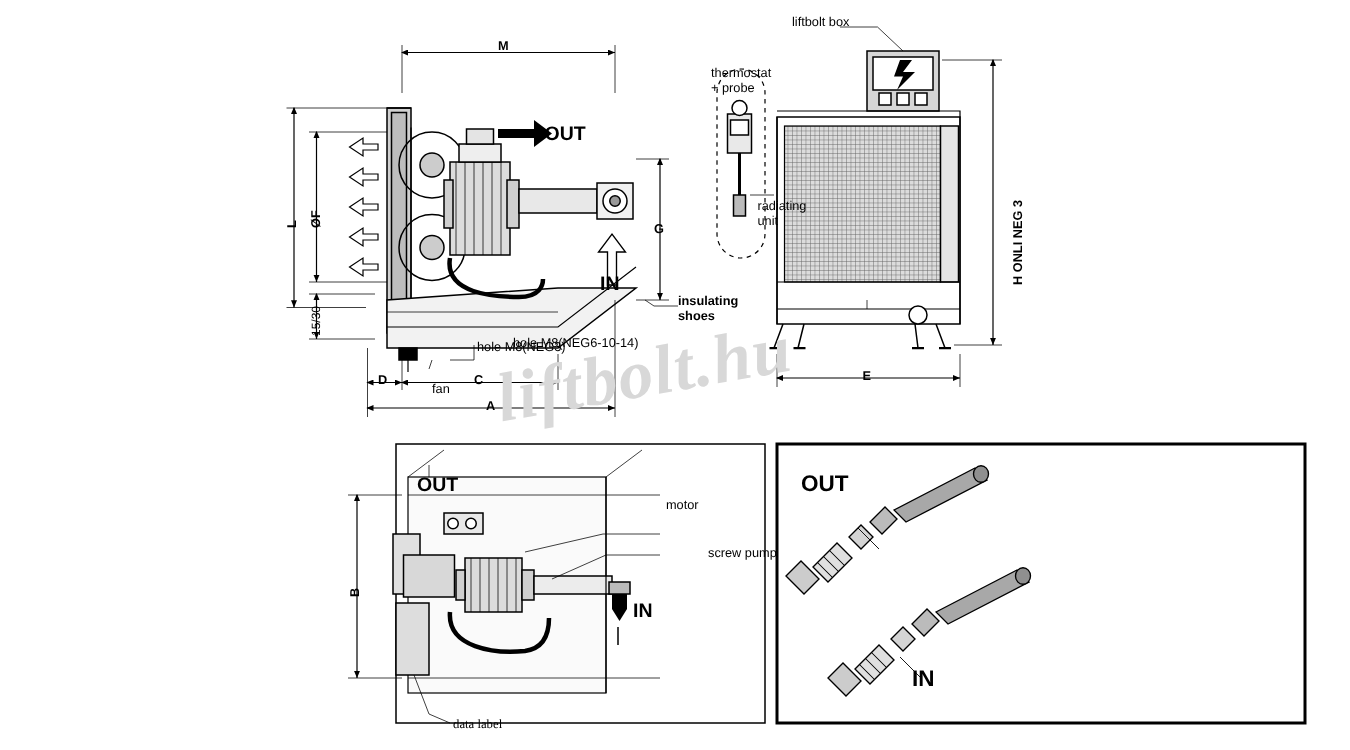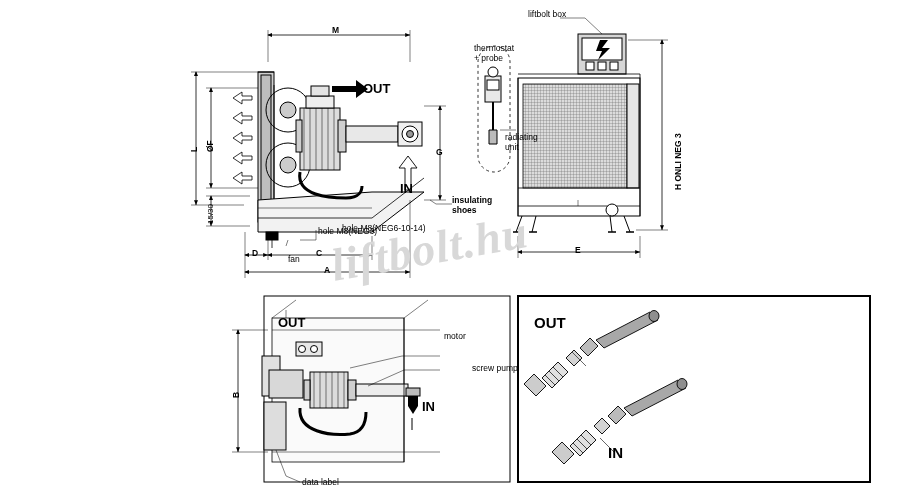--- a/index.html
+++ b/index.html
@@ -233,18 +233,18 @@
 <div class="lbl" style="left:458px;top:133px;white-space:pre;margin-left:47px;">radiating
 unit</div>
 <div class="lbl b" style="left:575px;top:246px;">E</div>
 <div class="lbl b rot" style="left:674px;top:190px;transform:rotate(-90deg);">H ONLI NEG 3</div>
 
 <div class="lbl b" style="left:278px;top:316px;font-size:13px;">OUT</div>
 <div class="lbl b" style="left:422px;top:400px;font-size:13px;">IN</div>
 <div class="lbl b rot" style="left:232px;top:398px;transform:rotate(-90deg);">B</div>
 <div class="lbl" style="left:444px;top:332px;">motor</div>
 <div class="lbl" style="left:472px;top:364px;">screw pump</div>
-<div class="lbl" style="left:302px;top:478px;">data label</div>
+<div class="lbl" style="left:302px;top:478px;font-family:Liberation Serif, serif;">data label</div>
 
 <div class="lbl b" style="left:534px;top:314px;font-size:15px;">OUT</div>
 <div class="lbl b" style="left:608px;top:444px;font-size:15px;">IN</div>
 
 </div>
 
 </body></html>

